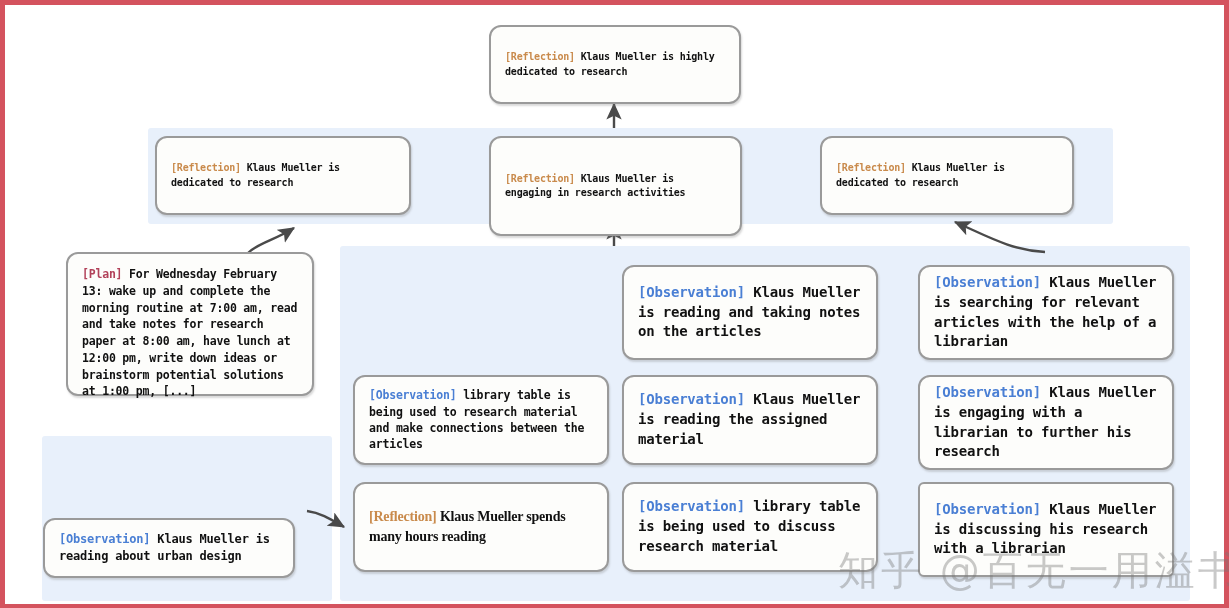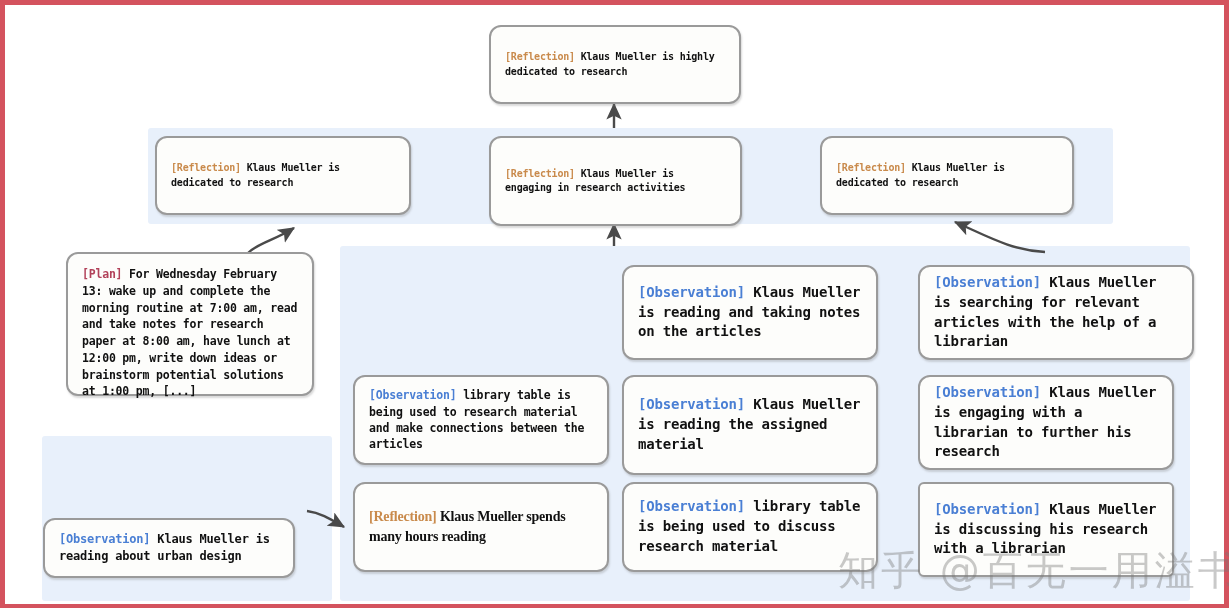--- a/index.html
+++ b/index.html
@@ -93,21 +93,21 @@
   </svg>
 
   <div class="node fs15" style="left:489px;top:25px;width:252px;height:79px;">
     <span class="txt"><span class="tag-reflection">[Reflection]</span><span> Klaus Mueller is highly dedicated to research</span></span>
   </div>
 
   <div class="node fs15" style="left:155px;top:136px;width:256px;height:79px;">
     <span class="txt"><span class="tag-reflection">[Reflection]</span><span> Klaus Mueller is dedicated to research</span></span>
   </div>
 
-  <div class="node fs15" style="left:489px;top:136px;width:253px;height:90px;">
+  <div class="node fs15" style="left:489px;top:136px;width:253px;height:100px;">
     <span class="txt"><span class="tag-reflection">[Reflection]</span><span> Klaus Mueller is engaging in research activities</span></span>
   </div>
 
   <div class="node fs15" style="left:820px;top:136px;width:254px;height:79px;">
     <span class="txt"><span class="tag-reflection">[Reflection]</span><span> Klaus Mueller is dedicated to research</span></span>
   </div>
 
   <div class="node fs115" style="left:66px;top:252px;width:248px;height:144px;align-items:flex-start;padding-top:12px;line-height:1.46;">
     <span class="txt"><span class="tag-plan">[Plan]</span><span> For Wednesday February 13: wake up and complete the morning routine at 7:00 am, read and take notes for research paper at 8:00 am, have lunch at 12:00 pm, write down ideas or brainstorm potential solutions at 1:00 pm, [...]</span></span>
   </div>
@@ -123,29 +123,29 @@
   </div>
 
   <div class="node fs14" style="left:353px;top:482px;width:256px;height:90px;font-family:Liberation Serif, serif;">
     <span class="txt"><span class="tag-reflection">[Reflection]</span><span> Klaus Mueller spends many hours reading</span></span>
   </div>
 
   <div class="node fs14" style="left:622px;top:265px;width:256px;height:95px;">
     <span class="txt"><span class="tag-observation">[Observation]</span><span> Klaus Mueller is reading and taking notes on the articles</span></span>
   </div>
 
-  <div class="node fs14" style="left:622px;top:375px;width:256px;height:100px;">
+  <div class="node fs14" style="left:622px;top:375px;width:256px;height:90px;">
     <span class="txt"><span class="tag-observation">[Observation]</span><span> Klaus Mueller is reading the assigned material</span></span>
   </div>
 
   <div class="node fs14" style="left:622px;top:482px;width:256px;height:90px;">
     <span class="txt"><span class="tag-observation">[Observation]</span><span> library table is being used to discuss research material</span></span>
   </div>
 
-  <div class="node fs14" style="left:918px;top:265px;width:276px;height:95px;">
+  <div class="node fs14" style="left:918px;top:265px;width:256px;height:95px;">
     <span class="txt"><span class="tag-observation">[Observation]</span><span> Klaus Mueller is searching for relevant articles with the help of a librarian</span></span>
   </div>
 
   <div class="node fs14" style="left:918px;top:375px;width:256px;height:95px;">
     <span class="txt"><span class="tag-observation">[Observation]</span><span> Klaus Mueller is engaging with a librarian to further his research</span></span>
   </div>
 
   <div class="node fs14" style="left:918px;top:482px;width:256px;height:95px;border-radius:6px;">
     <span class="txt"><span class="tag-observation">[Observation]</span><span> Klaus Mueller is discussing his research with a librarian</span></span>
   </div>

